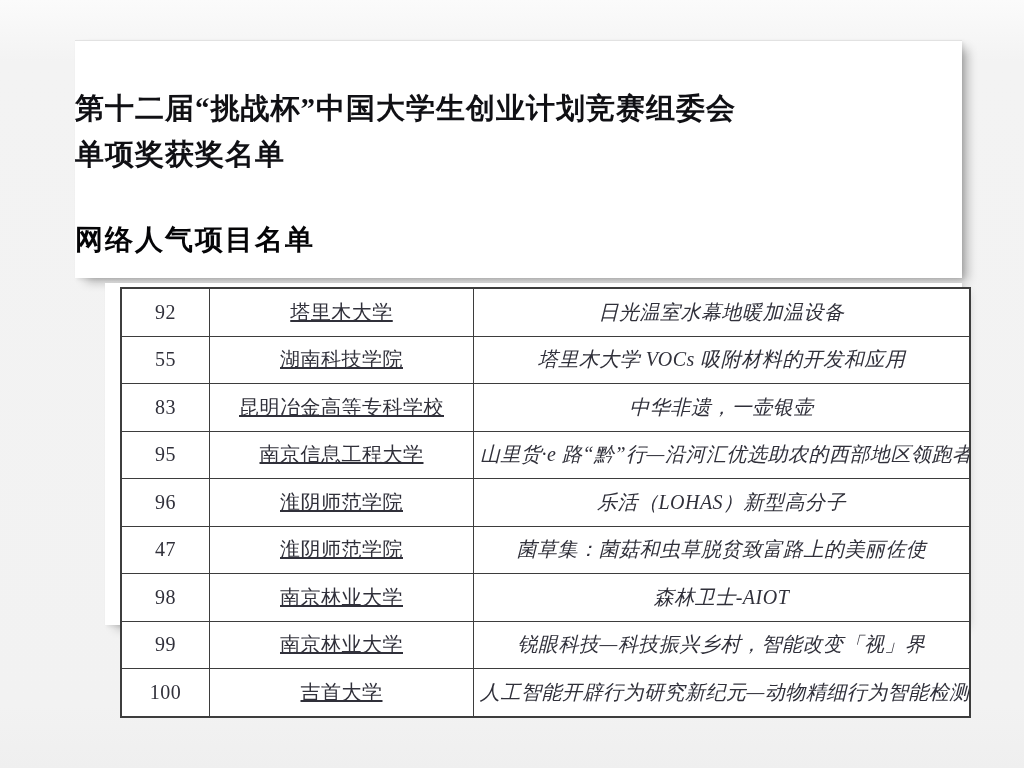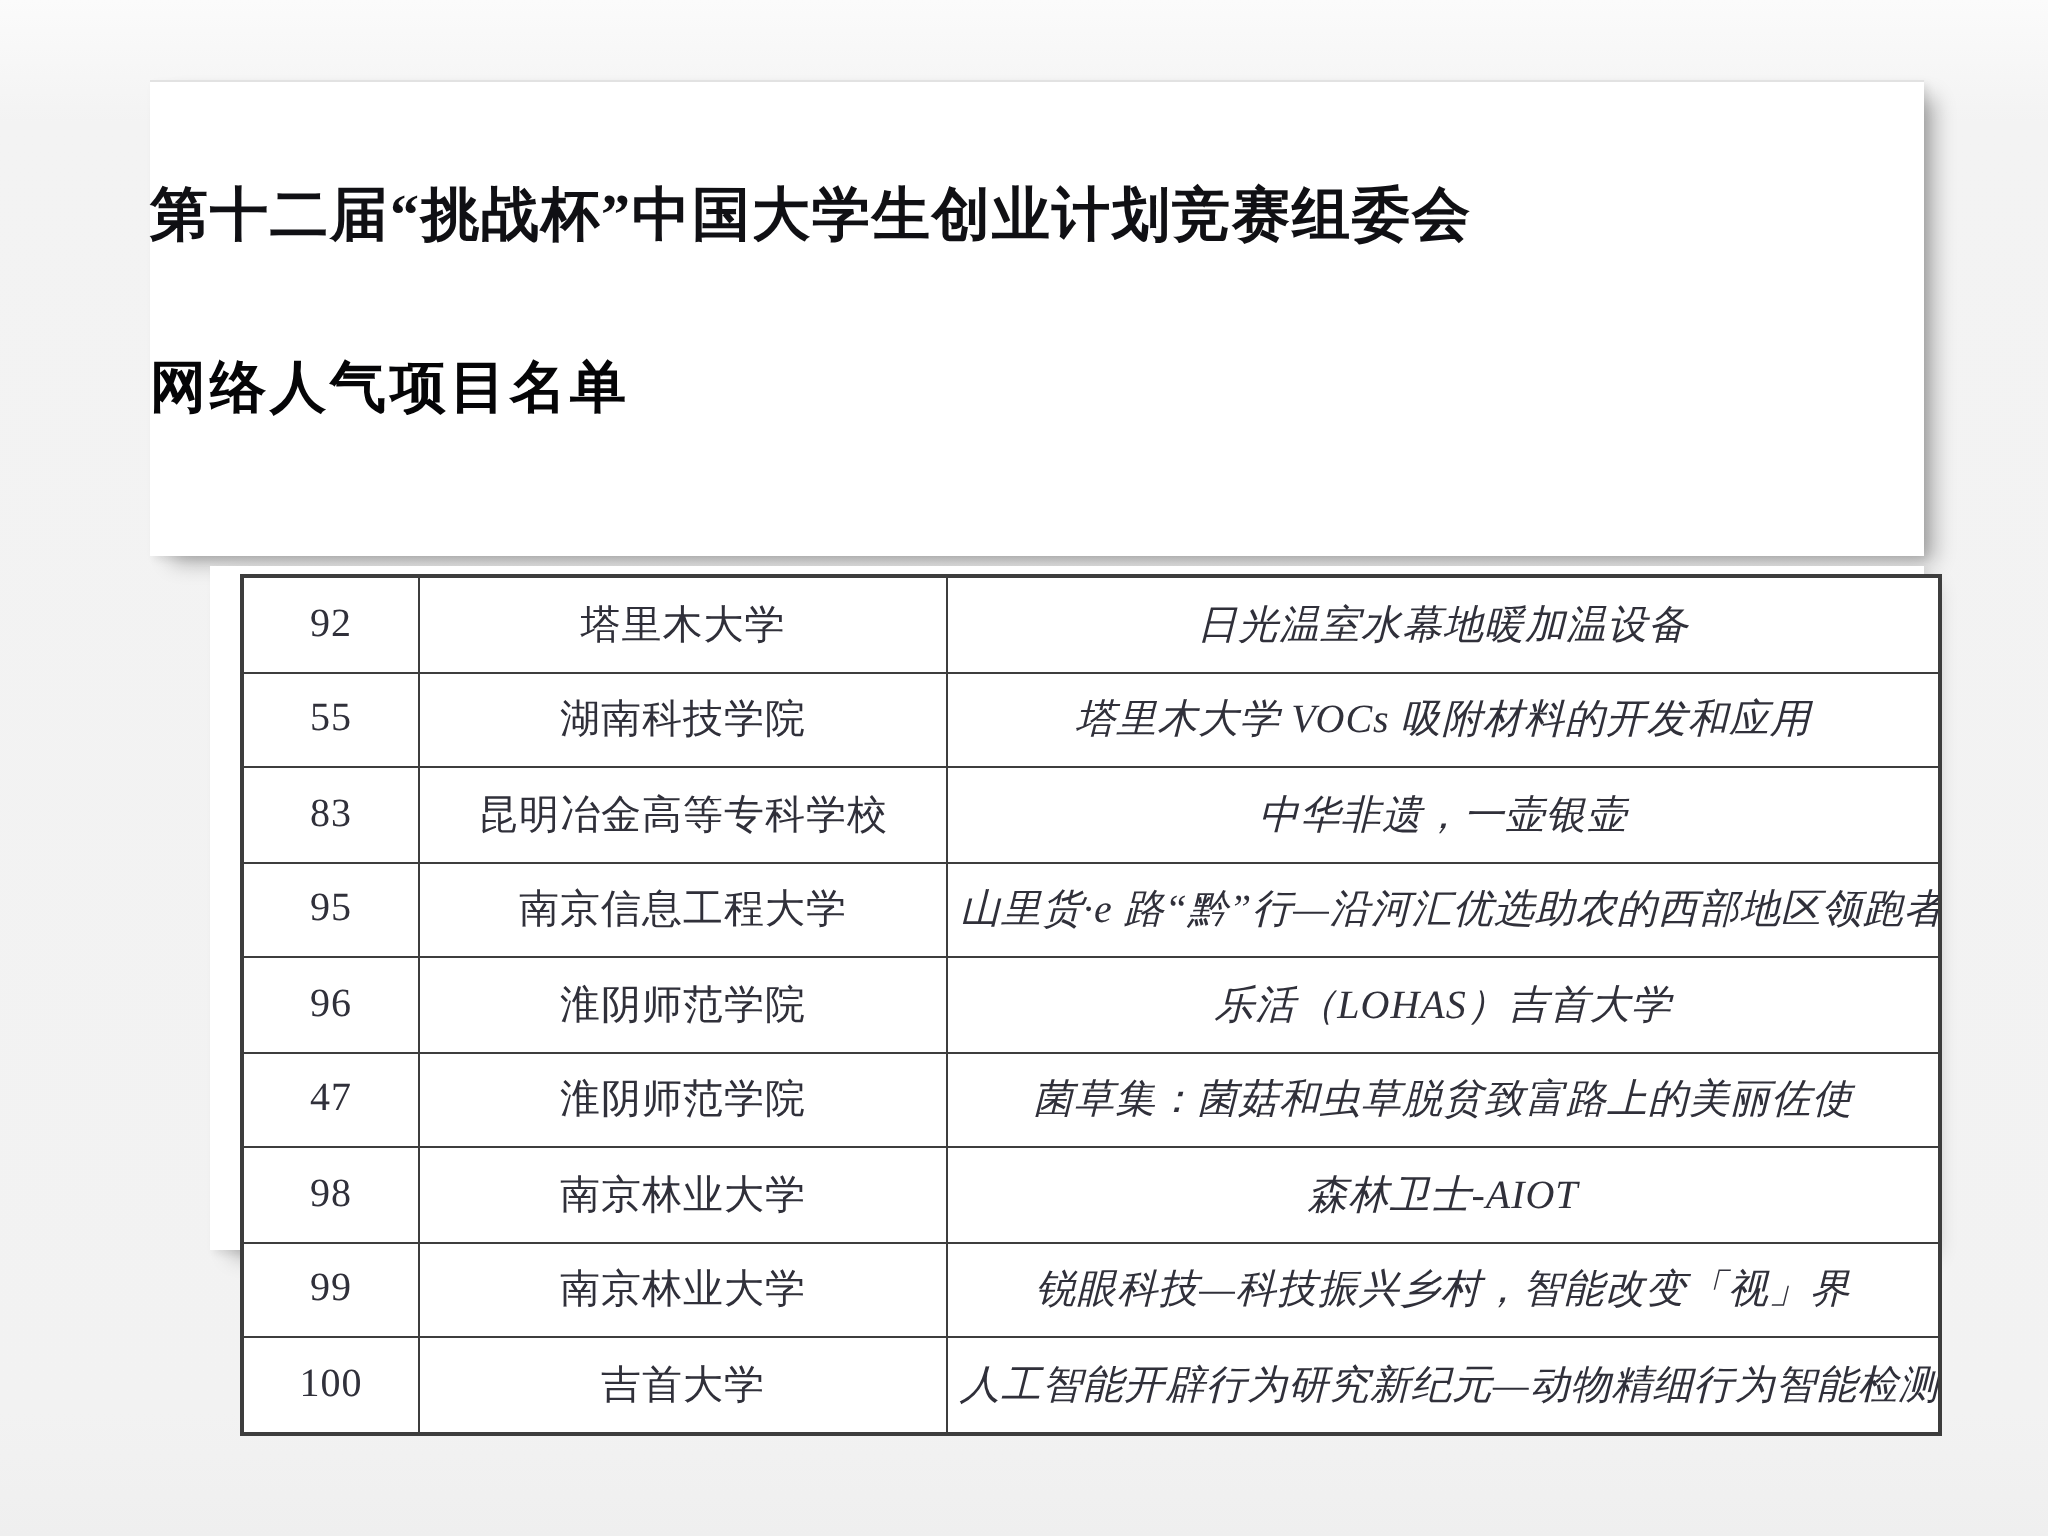--- a/index.html
+++ b/index.html
@@ -69,31 +69,32 @@
     text-align: center;
     vertical-align: middle;
     font-size: 20px;
     color: #30303a;
     letter-spacing: 0.5px;
     padding: 0 6px;
     overflow: hidden;
     white-space: nowrap;
   }
   td.col-rank   { width: 75px;  font-size: 19px; color: #3c3c48; }
-  td.col-univ   { width: 251px; }
+  td.col-univ   { width: 251px; text-decoration: underline; }
   td.col-proj   { width: 483px; font-style: italic; }
 </style>
 </head>
 <body>
 
 <div class="stage">
 
   <div class="card header-card">
     <div class="doc-title">
       <div>第十二届“挑战杯”中国大学生创业计划竞赛组委会</div>
+      <div>单项奖获奖名单</div>
     </div>
     <div class="section-title">网络人气项目名单</div>
   </div>
 
   <div class="card table-card">
     <table class="winner-table">
       <tbody>
           <tr>
             <td class="col-rank">92</td>
             <td class="col-univ">塔里木大学</td>
@@ -110,21 +111,21 @@
             <td class="col-proj">中华非遗，一壶银壶</td>
           </tr>
           <tr>
             <td class="col-rank">95</td>
             <td class="col-univ">南京信息工程大学</td>
             <td class="col-proj">山里货·e 路“黔”行—沿河汇优选助农的西部地区领跑者</td>
           </tr>
           <tr>
             <td class="col-rank">96</td>
             <td class="col-univ">淮阴师范学院</td>
-            <td class="col-proj">乐活（LOHAS）吉首大学</td>
+            <td class="col-proj">乐活（LOHAS）新型高分子</td>
           </tr>
           <tr>
             <td class="col-rank">47</td>
             <td class="col-univ">淮阴师范学院</td>
             <td class="col-proj">菌草集：菌菇和虫草脱贫致富路上的美丽佐使</td>
           </tr>
           <tr>
             <td class="col-rank">98</td>
             <td class="col-univ">南京林业大学</td>
             <td class="col-proj">森林卫士-AIOT</td>

